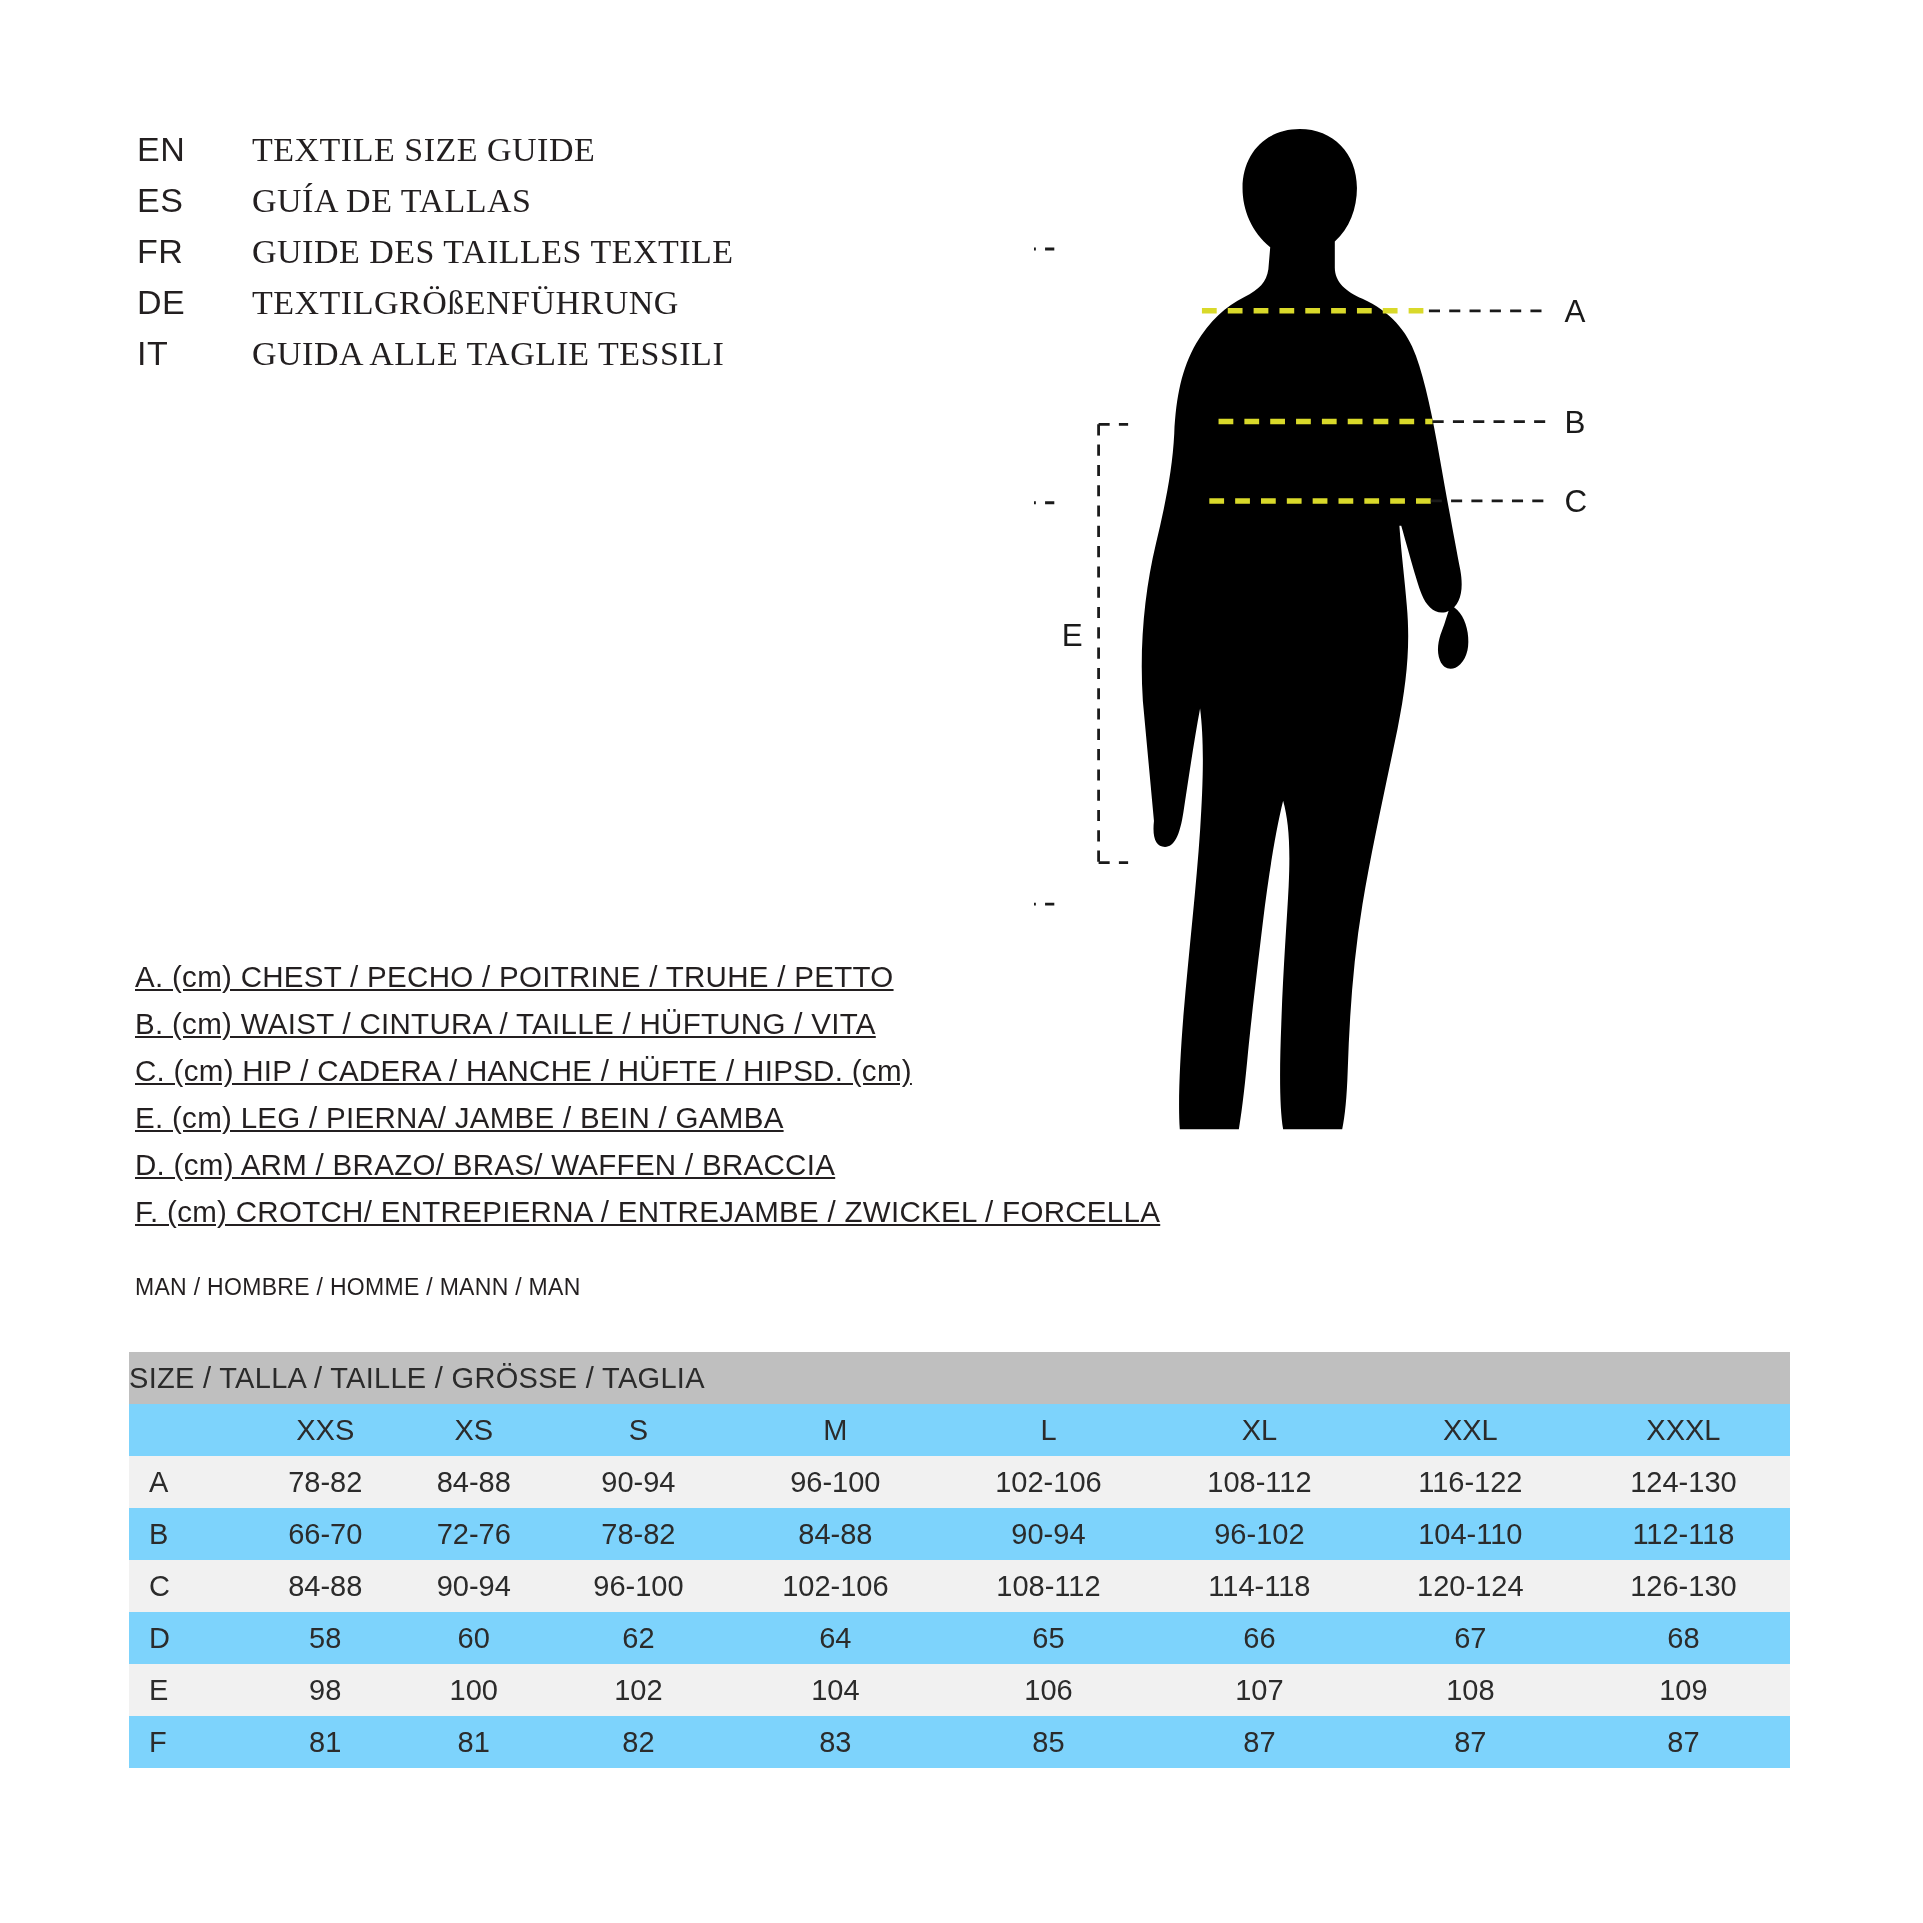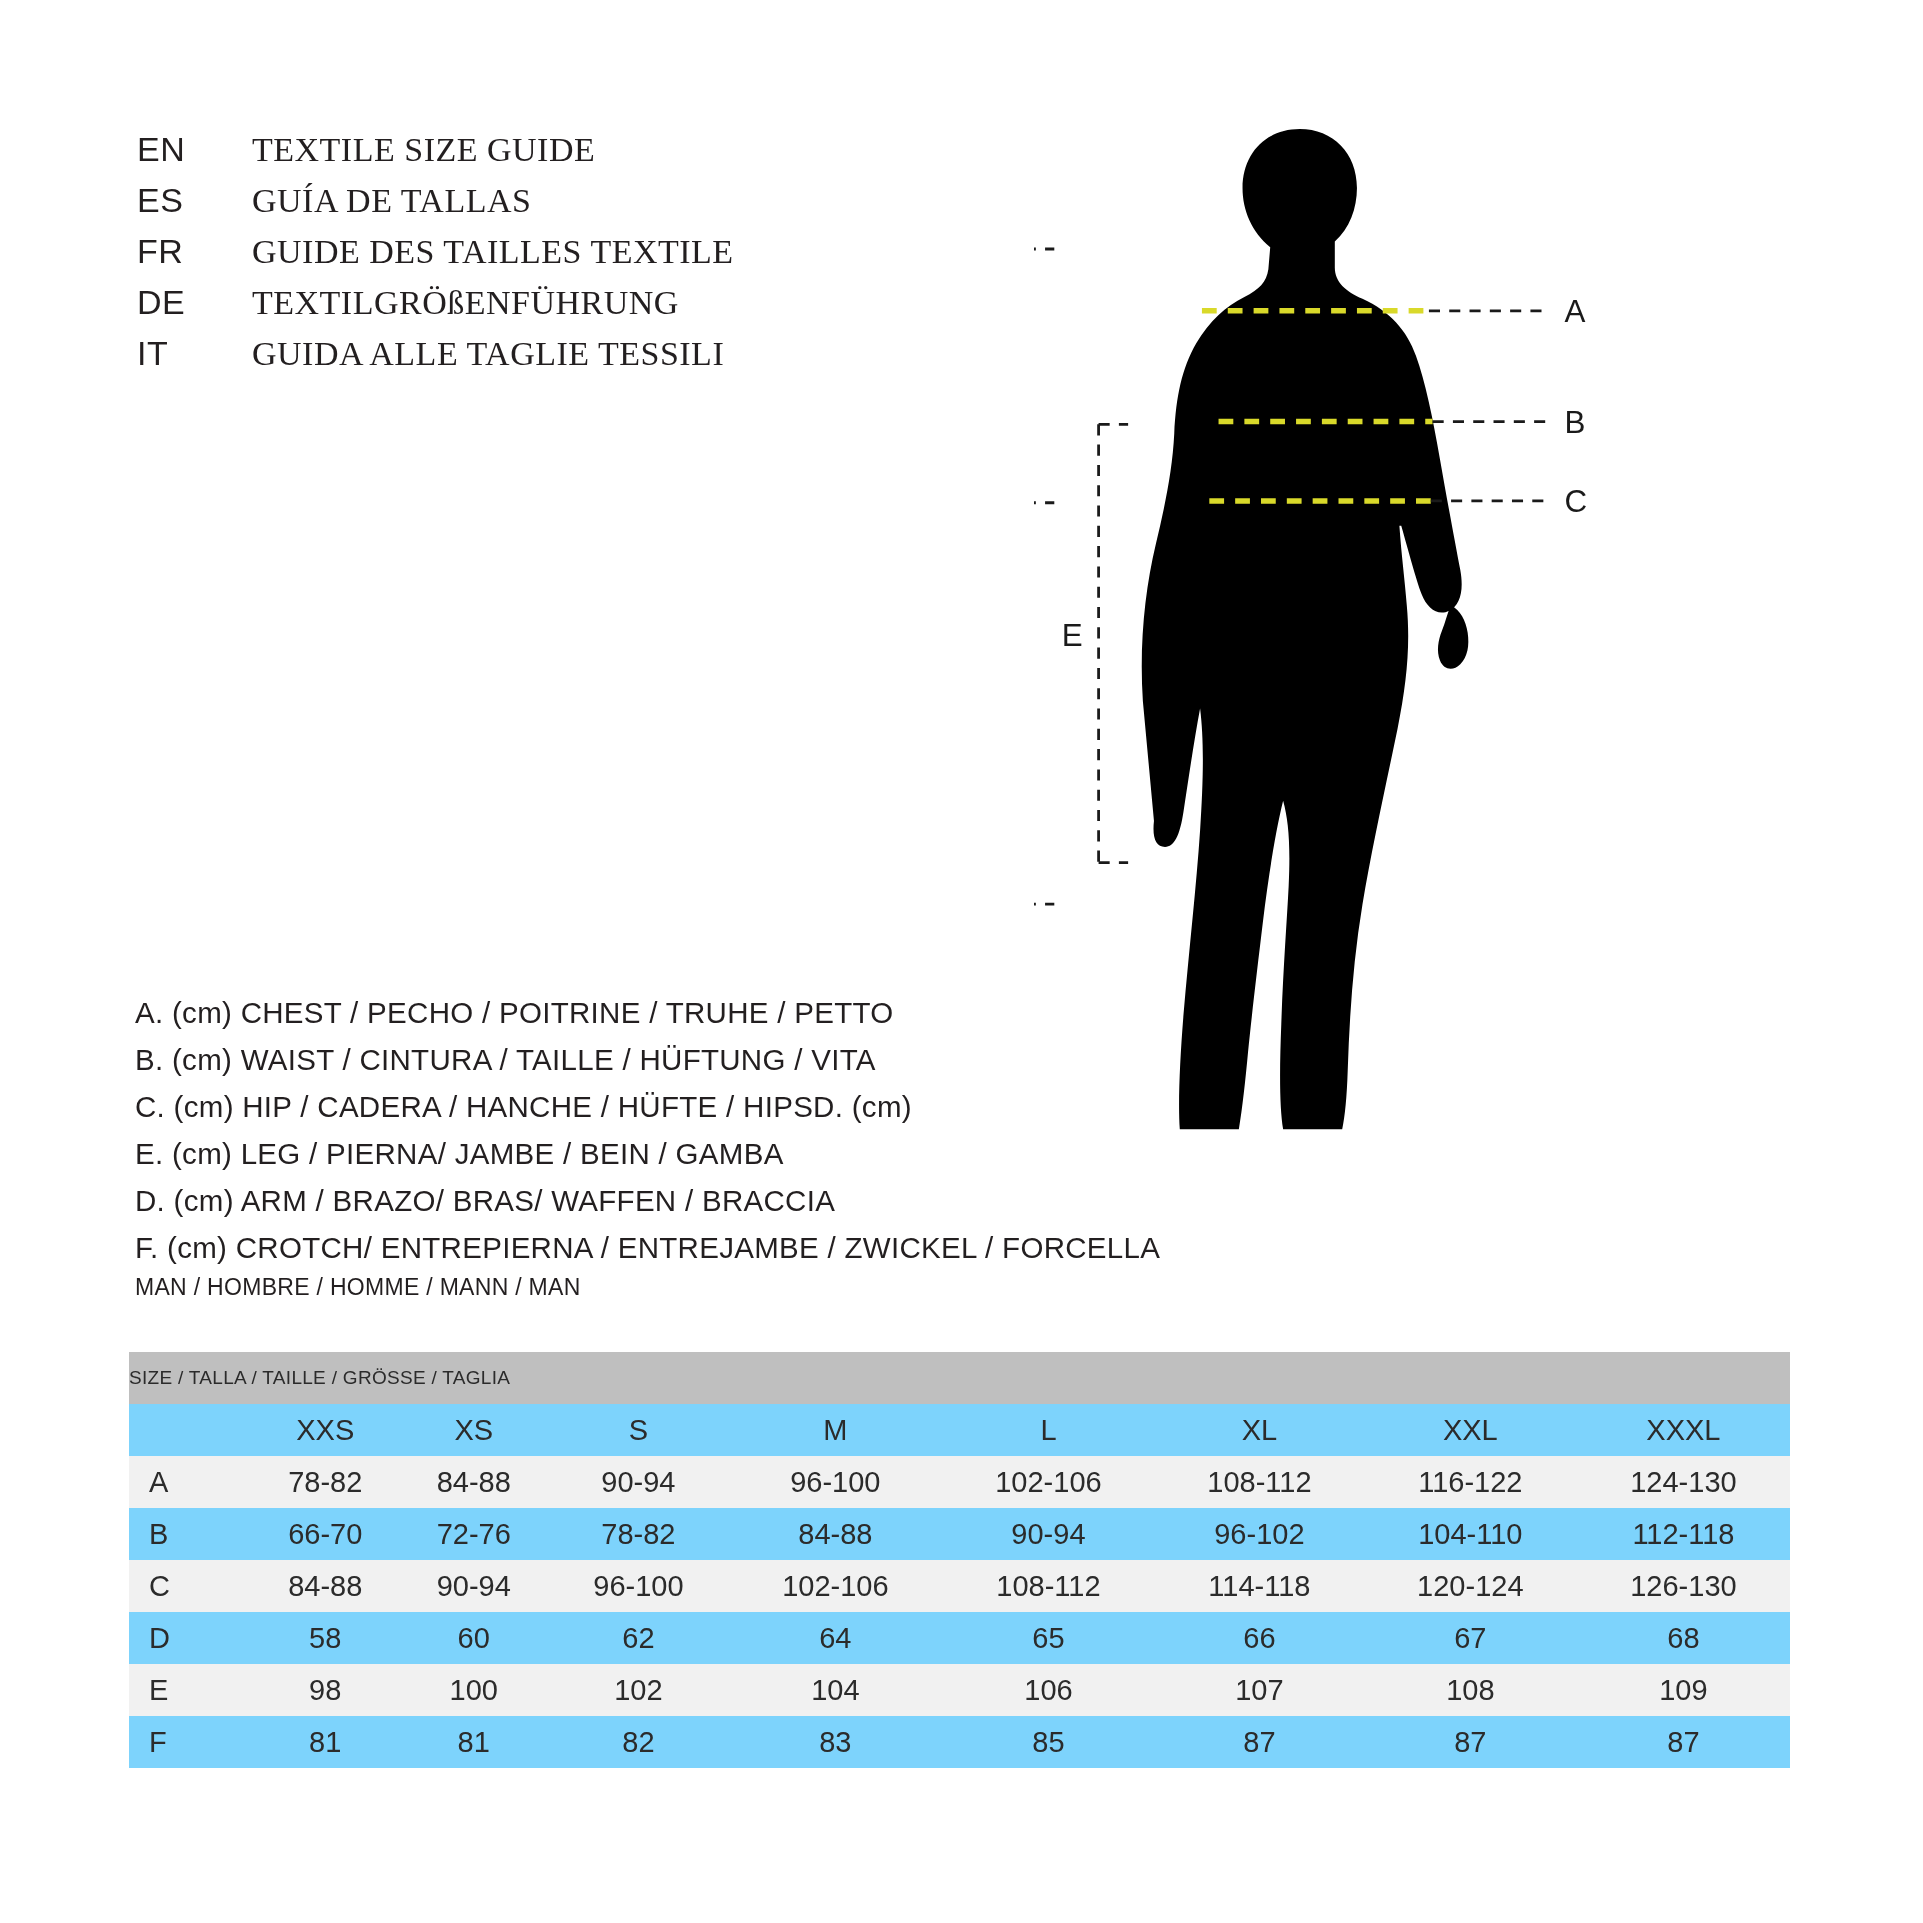--- a/index.html
+++ b/index.html
@@ -36,21 +36,22 @@
     font-size: 34px;
     letter-spacing: 0.5px;
     white-space: nowrap;
     font-family: Liberation Serif, serif;
   }
 
   
   .legend-block {
     position: absolute;
     left: 135px;
-    top: 996px;
+    top: 960px;
+    text-decoration: underline;
   }
   .legend-row {
     font-size: 29.5px;
     height: 47px;
     white-space: nowrap;
     letter-spacing: 0.3px;
   }
   .legend-gender {
     position: absolute;
     left: 135px;
@@ -85,21 +86,21 @@
   table.size-table td, table.size-table th {
     padding: 0;
     margin: 0;
   }
   .hdr-band td {
     background: #bfbfbf;
     height: 52px;
     font-weight: normal;
     text-align: left;
     padding-left: 20px;
-    font-size: 19px;
+    font-size: 29px;
     color: #2b2b2b;
     letter-spacing: 0.3px;
   }
   .size-row td {
     height: 52px;
     text-align: center;
     background: #ffffff;
     color: #2b2b2b;
   }
   .size-row td.rowlabel {

